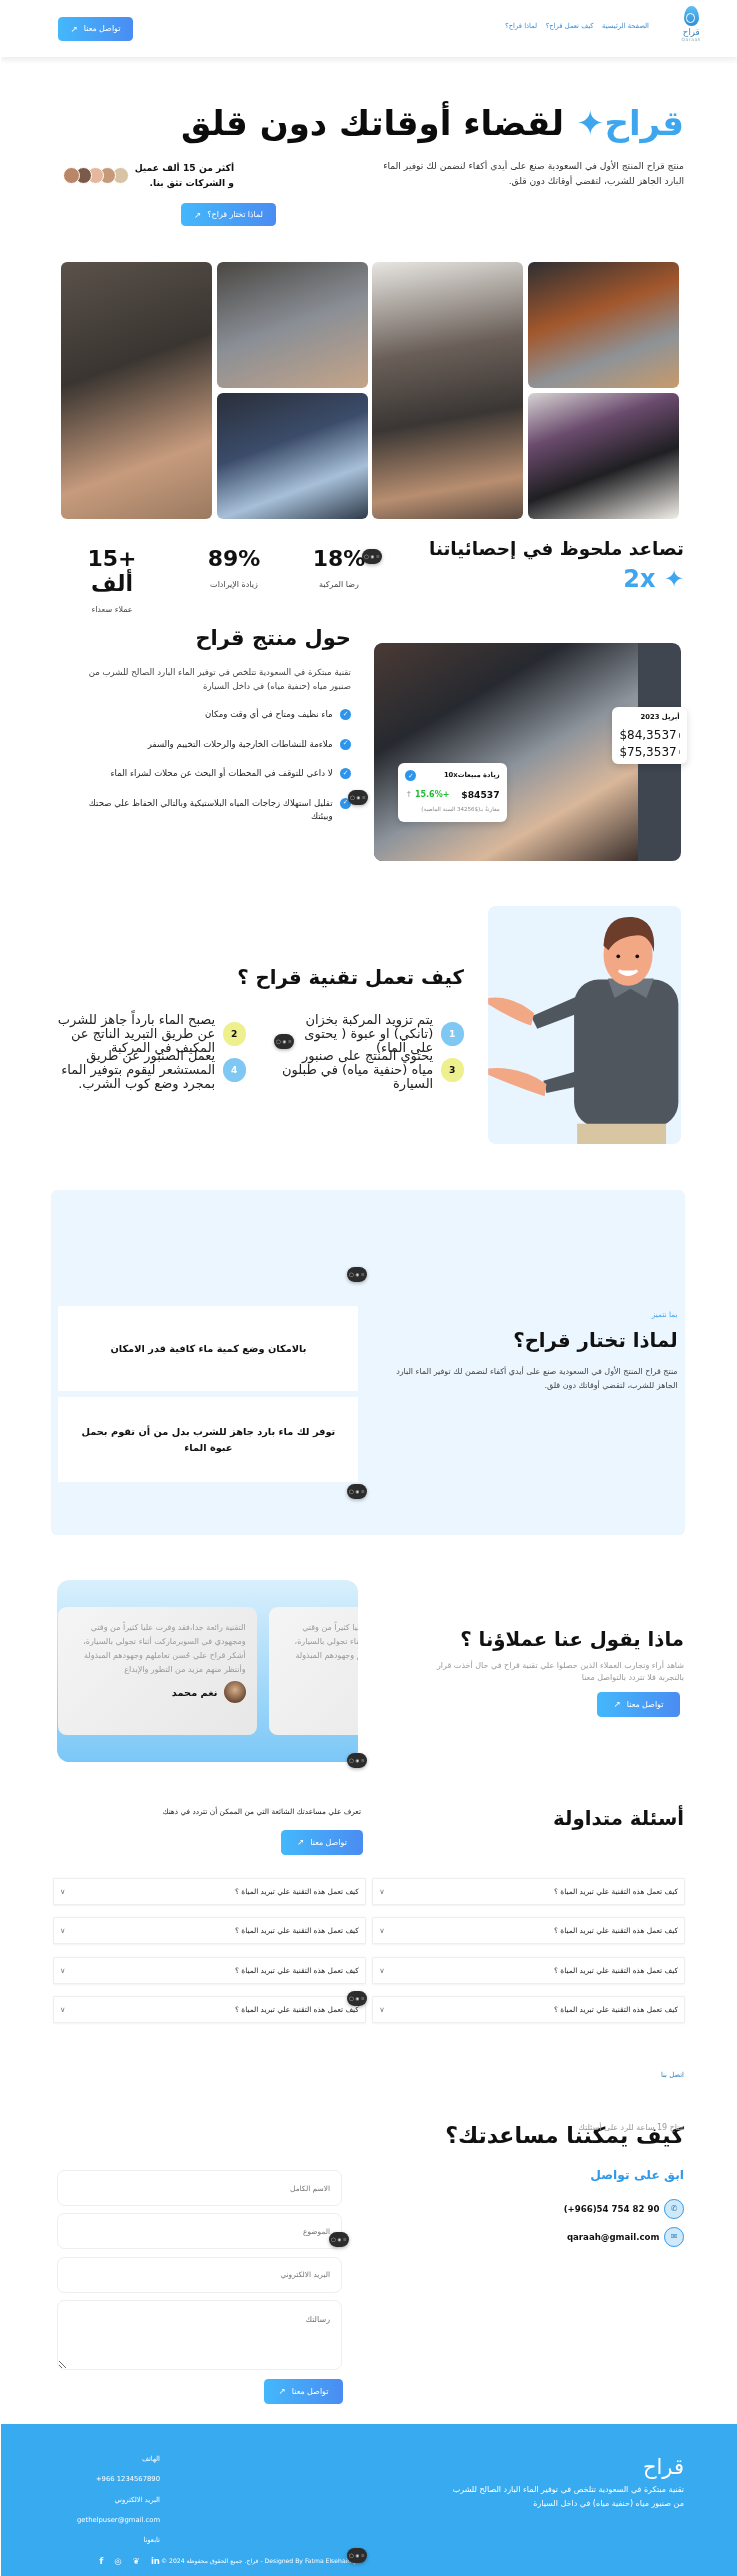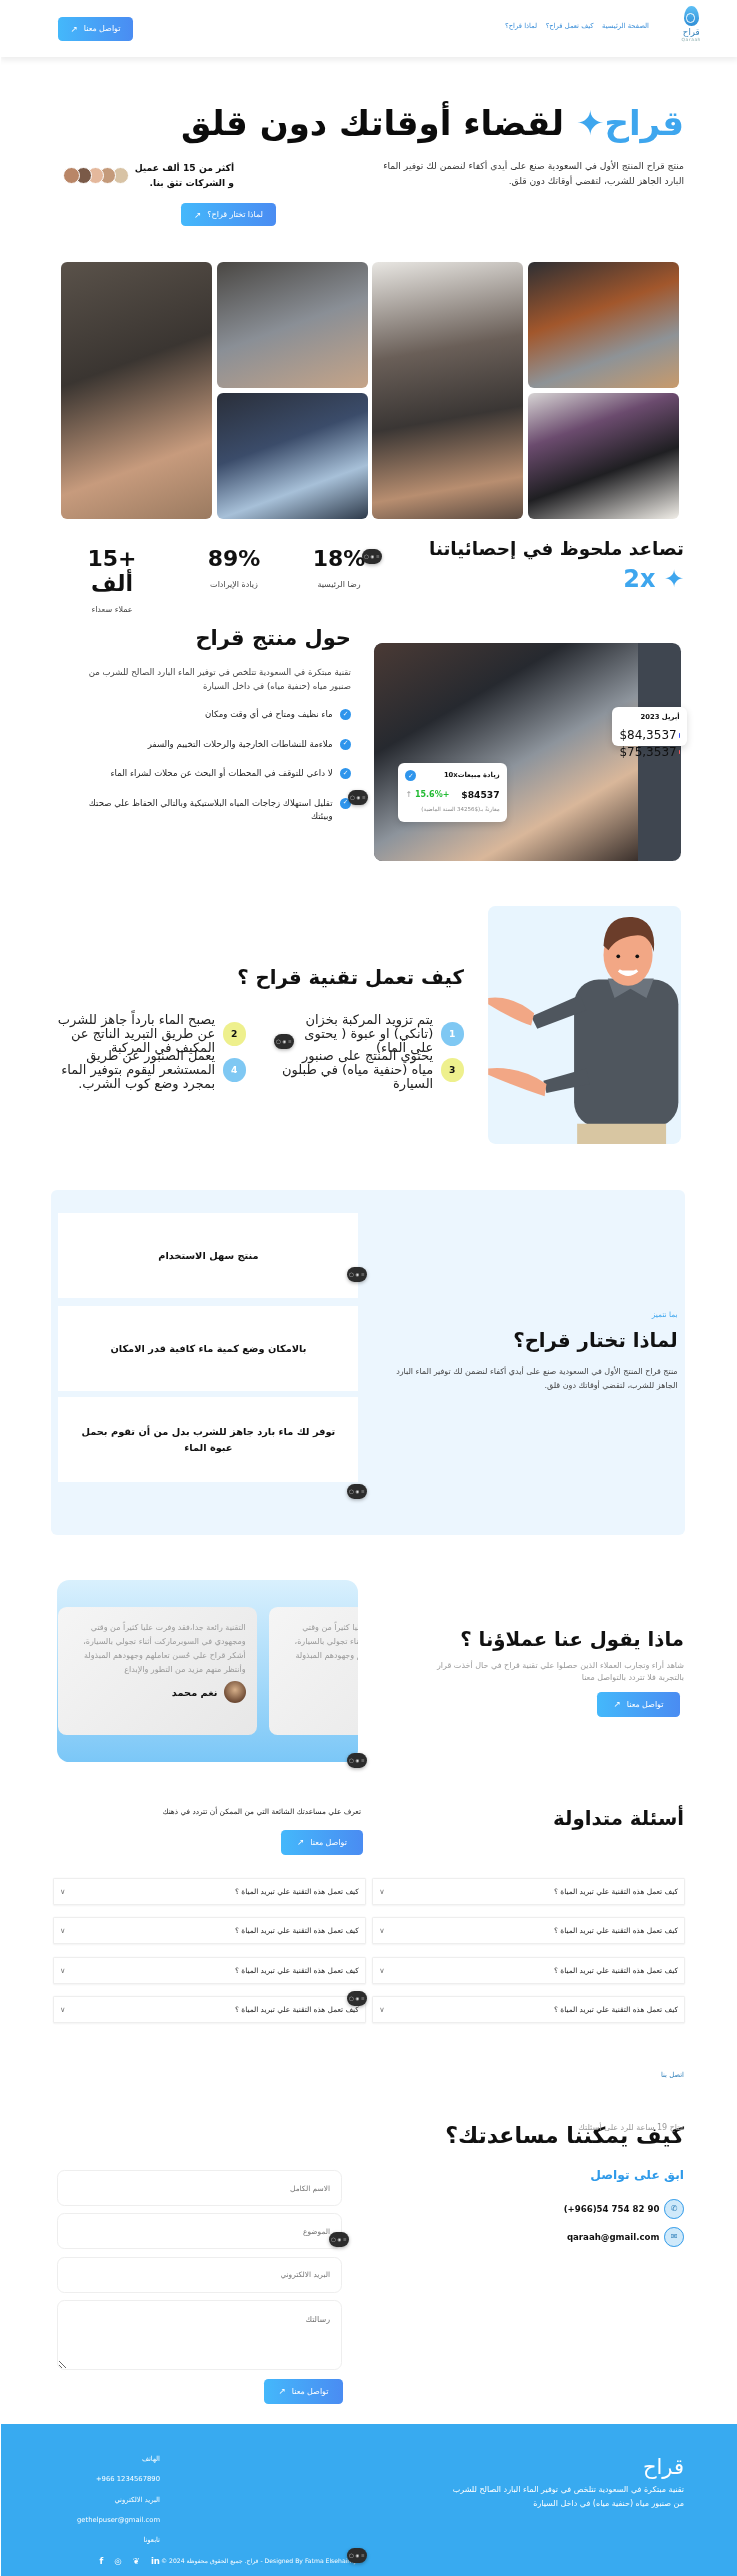--- a/index.html
+++ b/index.html
@@ -57,21 +57,21 @@
   .check { width: 11px; height: 11px; border-radius: 50%; background: #2f95ec; color: #fff; font-size: 6.8px; display: inline-flex; align-items: center; justify-content: center; flex-shrink: 0; margin-top: 1.2px; }
   .about-img { position: absolute; left: 374px; top: 643px; width: 307px; height: 218px; border-radius: 8.6px; background: #3f4650; overflow: hidden; }
   .about-img .photo { position: absolute; left: 0; top: 0; width: 264px; height: 218px; background: linear-gradient(150deg,#4a3a35 0%,#26292f 30%,#8d949c 55%,#d9b79a 75%,#3a302c 100%); }
   .card-sales { position: absolute; left: 398px; top: 763px; width: 109px; height: 59px; background: #fff; border-radius: 6.1px; padding: 6.1px 7.4px; box-shadow: 0 2.5px 7.4px rgba(0,0,0,0.15); }
   .card-sales .top { display: flex; justify-content: space-between; align-items: center; font-size: 6.8px; font-weight: 700; }
   .card-sales .mid { display: flex; justify-content: space-between; align-items: center; margin-top: 7.4px; direction: ltr; }
   .card-sales .pct { color: #22bb33; font-size: 8px; font-weight: 700; }
   .card-sales .pct .up { color: #999; font-weight: 400; }
   .card-sales .amt { font-size: 9.2px; font-weight: 700; color: #111; }
   .card-sales .cmp { font-size: 5.5px; color: #888; margin-top: 6.1px; }
-  .card-month { position: absolute; left: 612px; top: 707px; width: 75px; height: 39px; background: #fff; border-radius: 6.1px; padding: 6.1px 7.4px; box-shadow: 0 2.5px 7.4px rgba(0,0,0,0.15); font-size: 6.8px; }
+  .card-month { position: absolute; left: 612px; top: 707px; width: 75px; height: 57px; background: #fff; border-radius: 6.1px; padding: 6.1px 7.4px; box-shadow: 0 2.5px 7.4px rgba(0,0,0,0.15); font-size: 6.8px; }
   .card-month .m { font-weight: 700; margin-bottom: 7.4px; }
   .card-month .row { display: flex; align-items: center; gap: 2.5px; direction: ltr; justify-content: flex-end; margin-bottom: 2.5px; font-size: 12px; }
   .dot { width: 4.9px; height: 4.9px; border-radius: 50%; display: inline-block; }
 
   
   .how-img { position: absolute; left: 488px; top: 906px; width: 193px; height: 238px; border-radius: 7.4px; background: #e8f5fe; overflow: hidden; }
   .how-title { position: absolute; right: 274px; top: 966px; font-size: 19.7px; font-weight: 700; color: #111; }
   .step { position: absolute; display: flex; gap: 7.4px; align-items: center; width: 184px; }
   .step .num { width: 23.4px; height: 23.4px; border-radius: 50%; display: flex; align-items: center; justify-content: center; font-weight: 700; font-size: 9.2px; flex-shrink: 0; }
   .step .txt { font-size: 13px; line-height: 14px; color: #222; text-align: right; }
@@ -183,21 +183,21 @@
   <div class="g g5"></div>
   <div class="g g3"></div>
   <div class="g g6"></div>
 </section>
 
 <section>
   <h2 class="stats-title">تصاعد ملحوظ في إحصائياتنا</h2>
   <div class="stats-2x">✦ 2x</div>
   <div class="stat st1">
     <div class="v">18%</div>
-    <div class="l">رضا الرئيسية</div>
+    <div class="l">رضا المركبة</div>
   </div>
   <div class="stat st2">
     <div class="v">89%</div>
     <div class="l">زيادة الإيرادات</div>
   </div>
   <div class="stat st3">
     <div class="v">+15 ألف</div>
     <div class="l">عملاء سعداء</div>
   </div>
 </section>
@@ -280,21 +280,20 @@
     <span class="num n-yellow">3</span>
     <span class="txt">يحتوي المنتج على صنبور مياه (حنفية مياه) في طبلون السيارة</span>
   </div>
   <div class="step s4">
     <span class="num n-blue">4</span>
     <span class="txt">يعمل الصنبور عن طريق المستشعر ليقوم بتوفير الماء بمجرد وضع كوب الشرب.</span>
   </div>
 </section>
 
 <section class="why">
-  <div class="why-card c1">منتج سهل الاستخدام</div>
   <div class="why-card c2">بالامكان وضع كمية ماء كافية قدر الامكان</div>
   <div class="why-card c3">توفر لك ماء بارد جاهز للشرب بدل من أن تقوم بحمل عبوة الماء</div>
   <div class="why-kicker">بما نتميز</div>
   <h2 class="why-title">لماذا تختار قراح؟</h2>
   <p class="why-desc">منتج قراح المنتج الأول في السعودية صنع على أيدي أكفاء لنضمن لك توفير الماء البارد الجاهز للشرب، لتقضي أوقاتك دون قلق.</p>
 </section>
 
 <section>
   <div class="testi-wrap">
     <div class="testi-card tc1">

